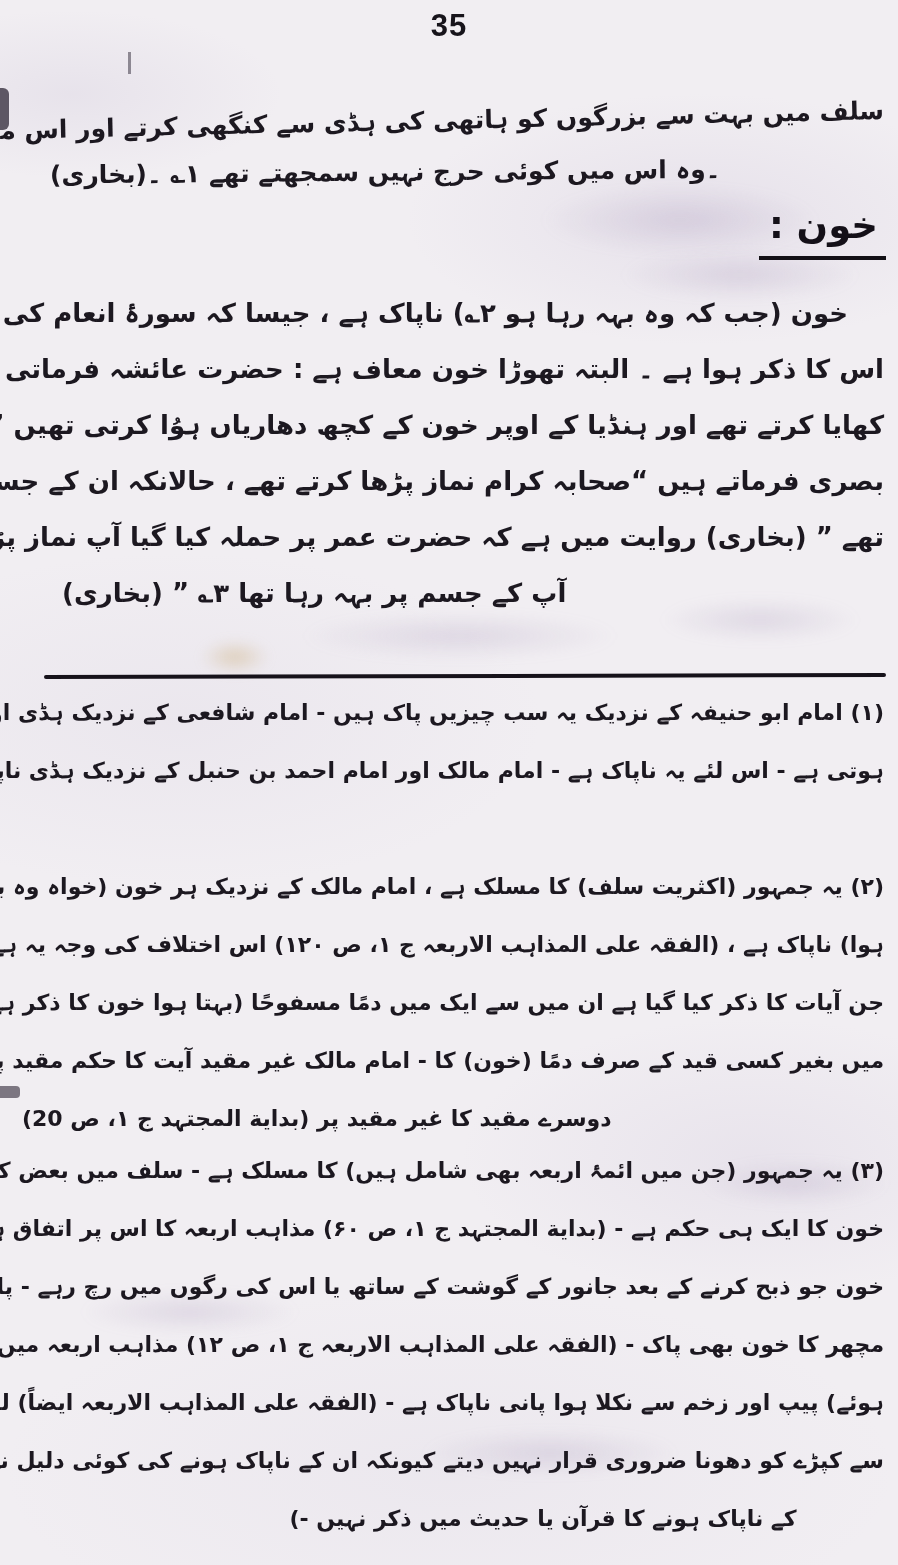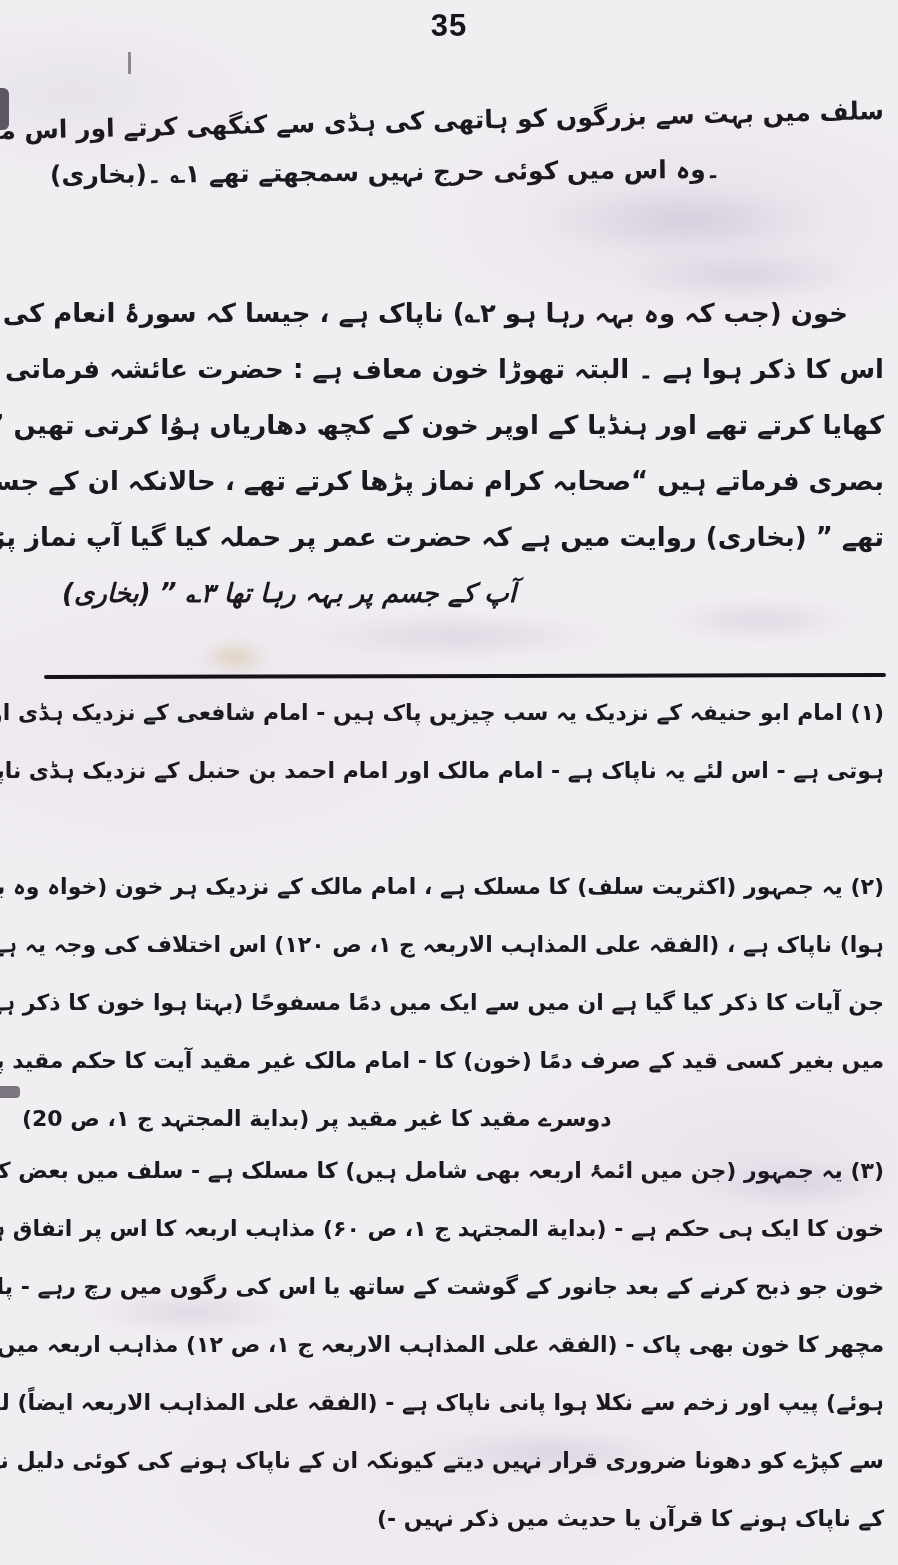--- a/index.html
+++ b/index.html
@@ -27,31 +27,31 @@
   .intro .l1{line-height:58px;transform:rotate(-1.3deg);transform-origin:100% 50%;}
   .intro .l2{line-height:52px;margin-top:6px;padding-left:24px;transform:rotate(-0.5deg);}
   .heading{
     position:absolute;top:204px;right:12px;
     font-size:37px;font-weight:bold;direction:rtl;
     padding:0 8px 9px 10px;border-bottom:4px solid #131016;color:#141018;
   }
   .main{position:absolute;top:288px;left:24px;right:14px;font-size:26px;}
   .main .mline{height:56px;line-height:50px;}
   .main .indent{padding-right:36px;}
-  .main .last{padding-left:38px;font-style:italic;}
+  .main .last{padding-left:38px;}
   .rule{
     position:absolute;top:674px;left:44px;width:842px;height:4px;
     background:#16121a;border-radius:2px;transform:rotate(-0.15deg);
   }
   .fn{position:absolute;left:22px;right:14px;font-size:22px;}
   .fn .fline{height:58px;line-height:50px;}
   .fn1{top:688px;}
   .fn2{top:862px;}
   .fn3{top:1146px;}
-  .fn3 .center-last{padding-left:180px;}
+  .fn3 .center-last{text-align:center;padding-left:180px;}
   .smudge{position:absolute;filter:blur(6px);pointer-events:none;}
   .smudge.s-purple{background:radial-gradient(ellipse,rgba(148,128,170,.20),transparent 70%);}
   .smudge.s-stain{background:radial-gradient(ellipse,rgba(202,172,120,.45),transparent 70%);}
   .artifact{position:absolute;background:#2e2735;pointer-events:none;}
 </style>
 </head>
 <body>
 
 <div class="page">
 
@@ -67,20 +67,21 @@
   <div class="artifact" style="left:0;top:1086px;width:20px;height:12px;border-radius:0 4px 4px 0;opacity:.6;"></div>
   <div class="artifact" style="left:128px;top:52px;width:3px;height:22px;opacity:.5;"></div>
 
   <div class="pageno">35</div>
 
   <div class="intro">
     <div class="uline j l1">سلف میں بہت سے بزرگوں کو ہاتھی کی ہڈی سے کنگھی کرتے اور اس میں تیل رکھتے دیکھا ہے</div>
     <div class="uline al l2">۔وہ اس میں کوئی حرج نہیں سمجھتے تھے ۱؎ ۔(بخاری)</div>
   </div>
 
+  <div class="heading">خون :</div>
 
   <div class="main">
     <div class="uline j mline indent">خون (جب کہ وہ بہہ رہا ہو ۲؎) ناپاک ہے ، جیسا کہ سورۂ انعام کی آیت ۱۴۵ میں</div>
     <div class="uline j mline">اس کا ذکر ہوا ہے ۔ البتہ تھوڑا خون معاف ہے : حضرت عائشہ فرماتی ہیں “ہم لوگ گوشت</div>
     <div class="uline j mline">کھایا کرتے تھے اور ہنڈیا کے اوپر خون کے کچھ دھاریاں ہوُا کرتی تھیں ”۔ امام حسن</div>
     <div class="uline j mline">بصری فرماتے ہیں “صحابہ کرام نماز پڑھا کرتے تھے ، حالانکہ ان کے جسم زخمی ہوتے</div>
     <div class="uline j mline">تھے ” (بخاری) روایت میں ہے کہ حضرت عمر پر حملہ کیا گیا آپ نماز پڑھاتے رہے اور خون</div>
     <div class="uline al mline last">آپ کے جسم پر بہہ رہا تھا ۳؎ ” (بخاری)</div>
   </div>
 

